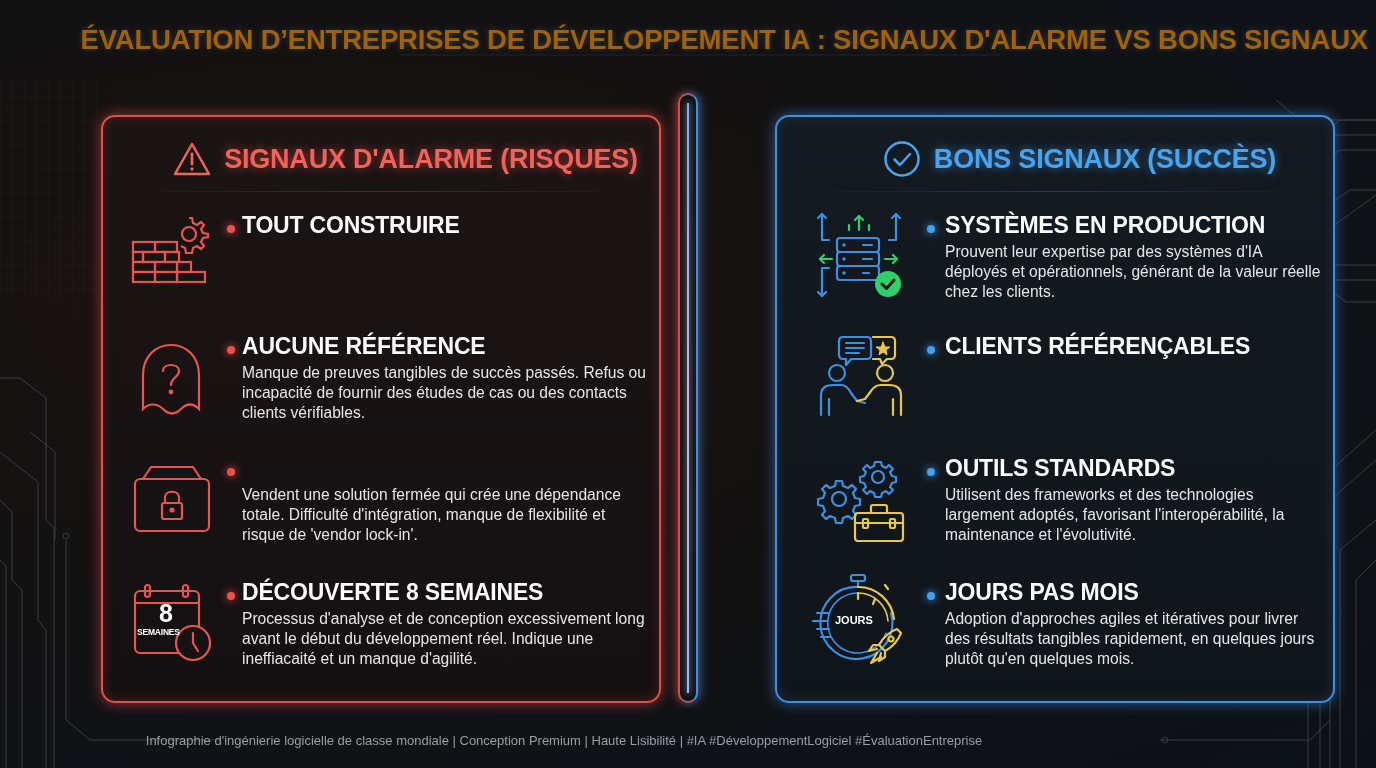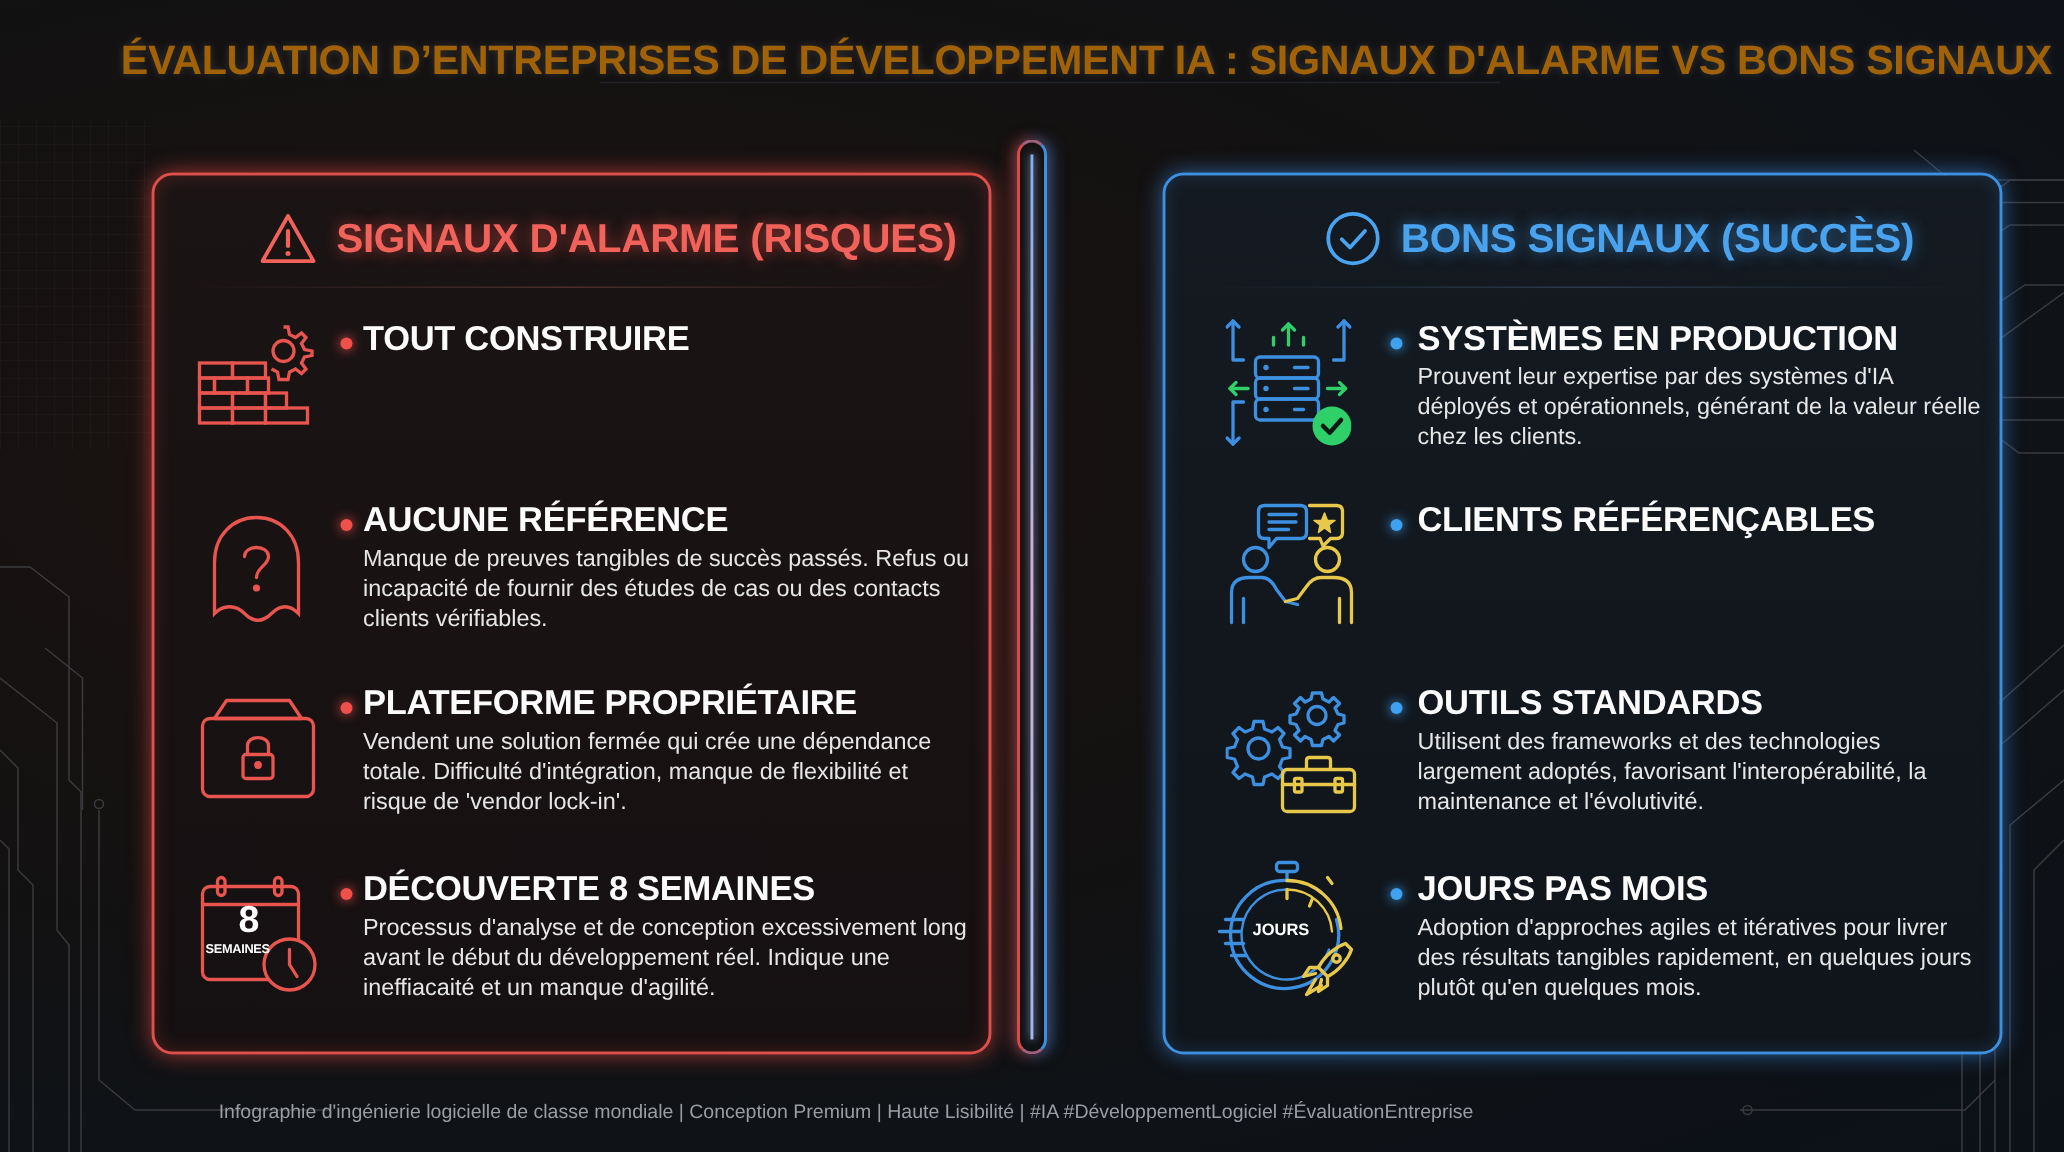--- a/index.html
+++ b/index.html
@@ -183,21 +183,20 @@
       <svg width="84" height="84" viewBox="0 0 84 84" fill="none" stroke="#e8554e" stroke-width="2.2" stroke-linejoin="round">
         <path d="M14 24 L22 12 L64 12 L72 24"></path>
         <rect x="6" y="24" width="74" height="52" rx="5"></rect>
         <line x1="14" y1="24" x2="72" y2="24"></line>
         <rect x="33" y="48" width="20" height="16" rx="2"></rect>
         <path d="M36 48 L36 42 C36 35 50 35 50 42 L50 48"></path>
         <circle cx="43" cy="55" r="1.5" fill="#e8554e"></circle>
       </svg>
     </span>
     <span class="bullet"></span>
-    <h3 class="ititle">PLATEFORME PROPRIÉTAIRE</h3>
     <p class="idesc">Vendent une solution fermée qui crée une dépendance totale. Difficulté d'intégration, manque de flexibilité et risque de 'vendor lock-in'.</p>
   </div>
 
   <div class="item i4">
     <span class="icon" style="position:absolute;">
       <svg width="84" height="84" viewBox="0 0 84 84" fill="none" stroke="#e8554e" stroke-width="2.2">
         <rect x="6" y="12" width="64" height="62" rx="5"></rect>
         <line x1="6" y1="24" x2="70" y2="24"></line>
         <rect x="16" y="6" width="5" height="12" rx="2.5"></rect>
         <rect x="54" y="6" width="5" height="12" rx="2.5"></rect>

